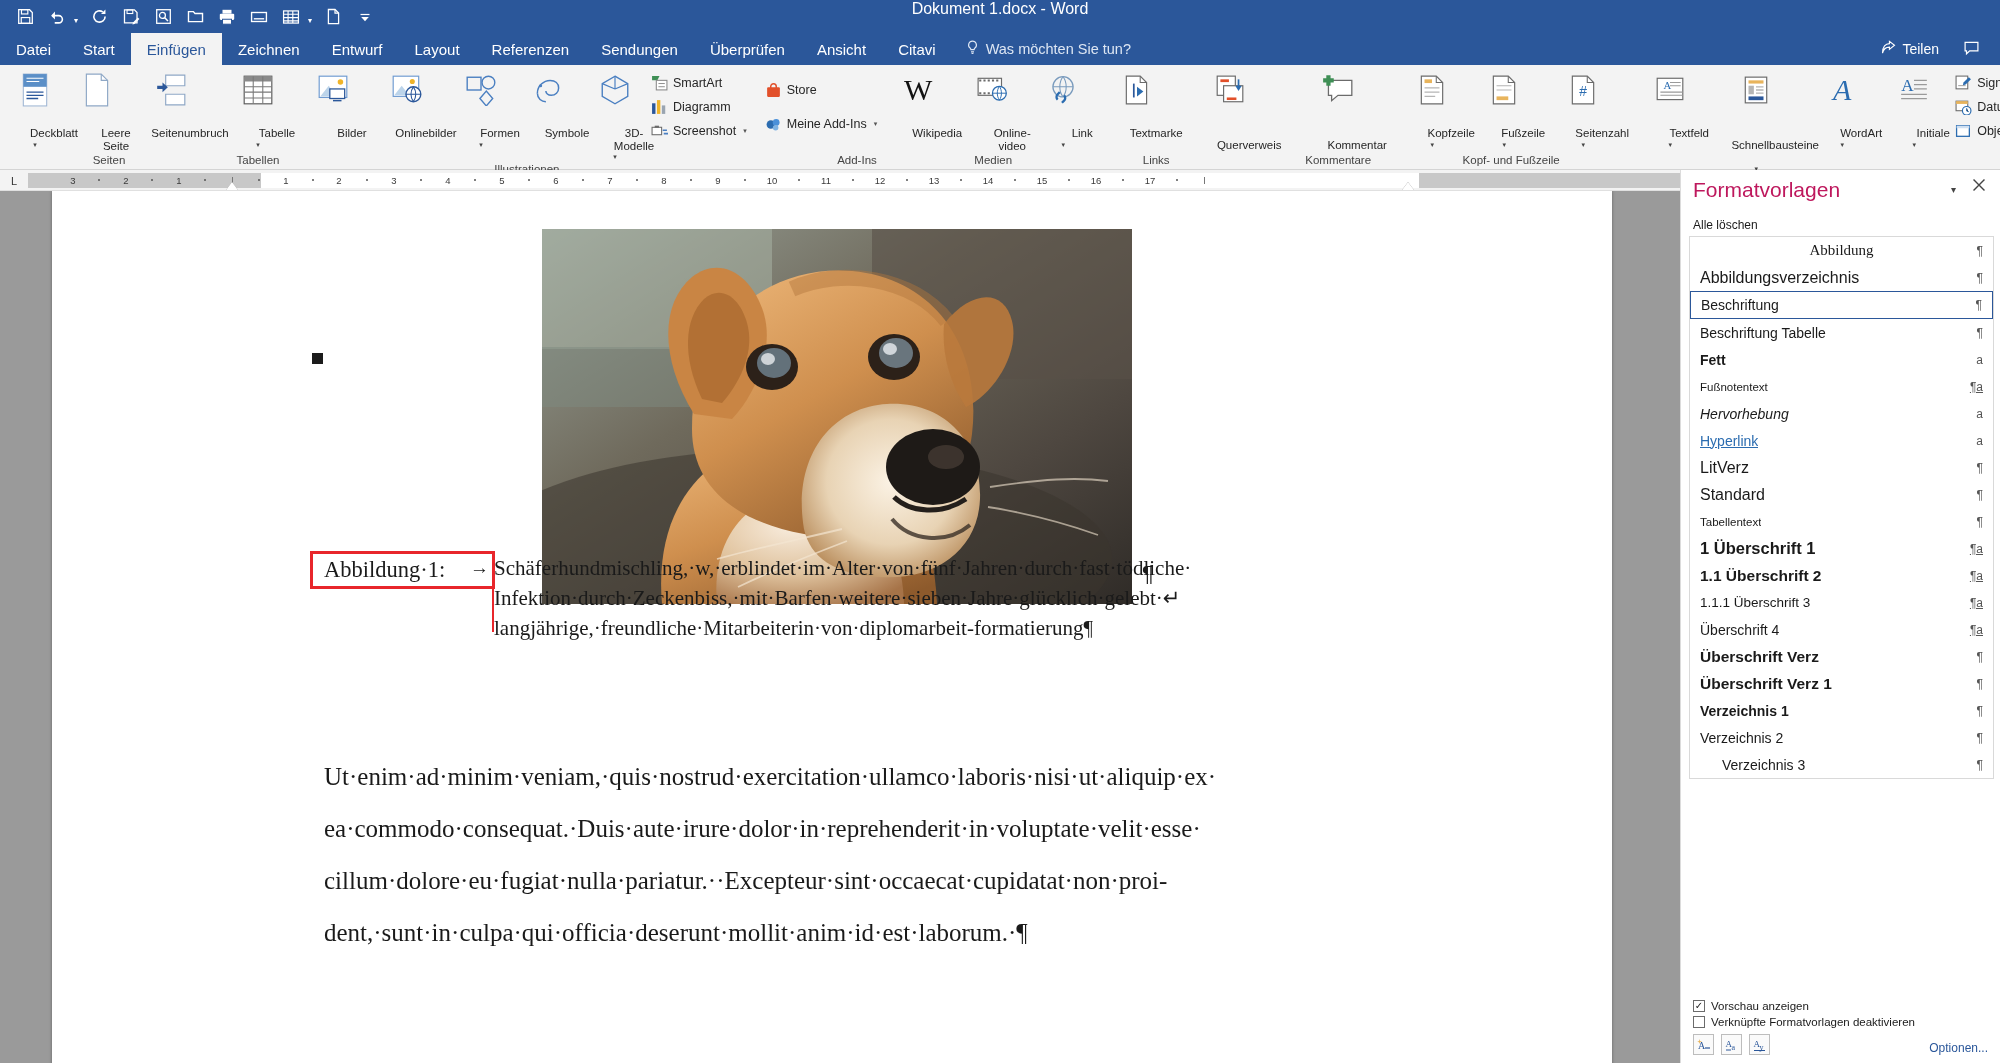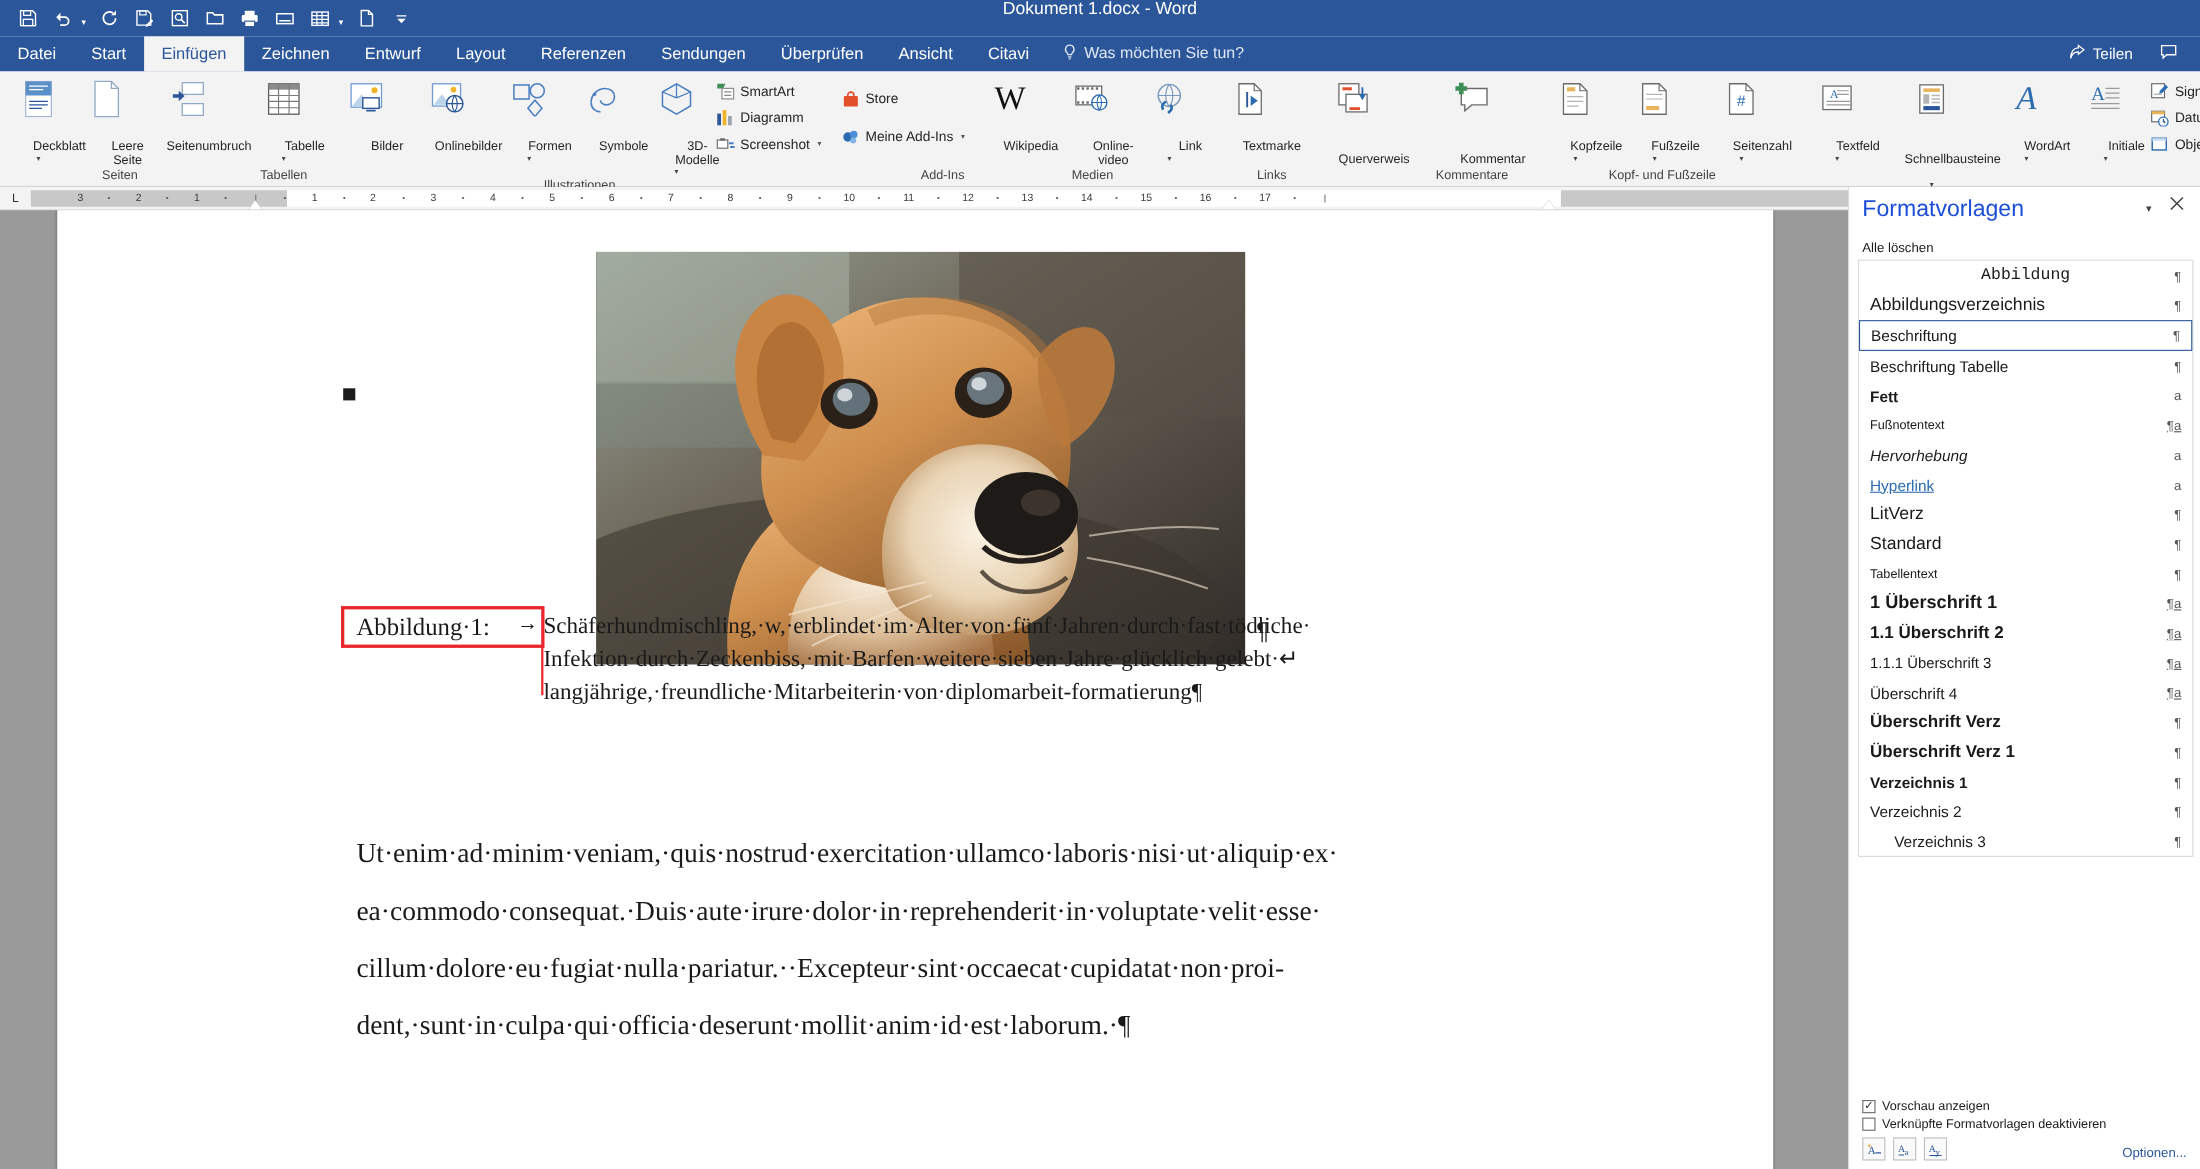--- a/index.html
+++ b/index.html
@@ -127,21 +127,21 @@
     font-family: "Liberation Serif", serif; font-size: 25px; line-height: 52px; color: #1a1a1a;
     text-align: justify;
   }
 
   
   .pane {
     position: absolute; top: 170px; right: 0; width: 320px; bottom: 0;
     background: #fff; border-left: 1px solid #dcdcdc;
   }
   .pane-head { position: relative; height: 42px; }
-  .pane-title { position: absolute; left: 12px; top: 8px; font-size: 21px; color: #1d4ed8; font-weight: normal; }
+  .pane-title { position: absolute; left: 12px; top: 8px; font-size: 21px; color: #be185d; font-weight: normal; }
   .pane-caret { position: absolute; right: 44px; top: 14px; font-size: 10px; color: #444; }
   .pane-close { position: absolute; right: 14px; top: 8px; font-size: 16px; color: #444; }
 
   .clear-all { padding: 6px 10px 4px 12px; font-size: 12px; color: #1a1a1a; }
   .stylelist { margin: 0 6px 0 8px; border: 1px solid #d9d9d9; background: #fff; }
   .style-row {
     position: relative; display: flex; align-items: center; justify-content: space-between;
     height: 27px; padding: 0 10px 0 10px; font-size: 14px; color: #1a1a1a;
   }
   .style-row .sname { white-space: nowrap; overflow: hidden; }
@@ -152,21 +152,21 @@
   .style-row.centered .smark { position: absolute; right: 10px; }
   .s-bold { font-weight: bold; }
   .s-italic { font-style: italic; }
   .s-link { color: #2b6cb0; text-decoration: underline; }
   .s-small { font-size: 11.5px; }
   .s-big { font-size: 16px; }
   .s-h1 { font-size: 16.5px; font-weight: bold; }
   .s-h2 { font-size: 15.5px; font-weight: bold; }
   .s-h3 { font-size: 13.5px; }
   .s-indent { padding-left: 22px; }
-  .s-serif { font-family: Liberation Mono, monospace; }
+  .s-serif { font-family: Liberation Serif, serif; }
 
   .pane-foot { position: absolute; left: 0; right: 0; bottom: 8px; padding: 0 12px; }
   .chkline { display: flex; align-items: center; gap: 6px; font-size: 11.5px; color: #1a1a1a; margin-bottom: 4px; }
   .chkbox { width: 12px; height: 12px; border: 1px solid #6b6b6b; background: #fff; display:flex; align-items:center; justify-content:center; font-size: 10px; color:#1a1a1a; line-height:1; }
   .foot-icons { display: flex; align-items: center; gap: 7px; margin-top: 6px; }
   .foot-ico { width: 21px; height: 21px; border: 1px solid #bdbdbd; background: #fafafa; display:flex; align-items:center; justify-content:center; font-size: 10px; color:#2b579a; }
   .options-link { position: absolute; right: 12px; bottom: 0px; font-size: 12px; color: #2b579a; }
 </style>
 </head>
 <body>

